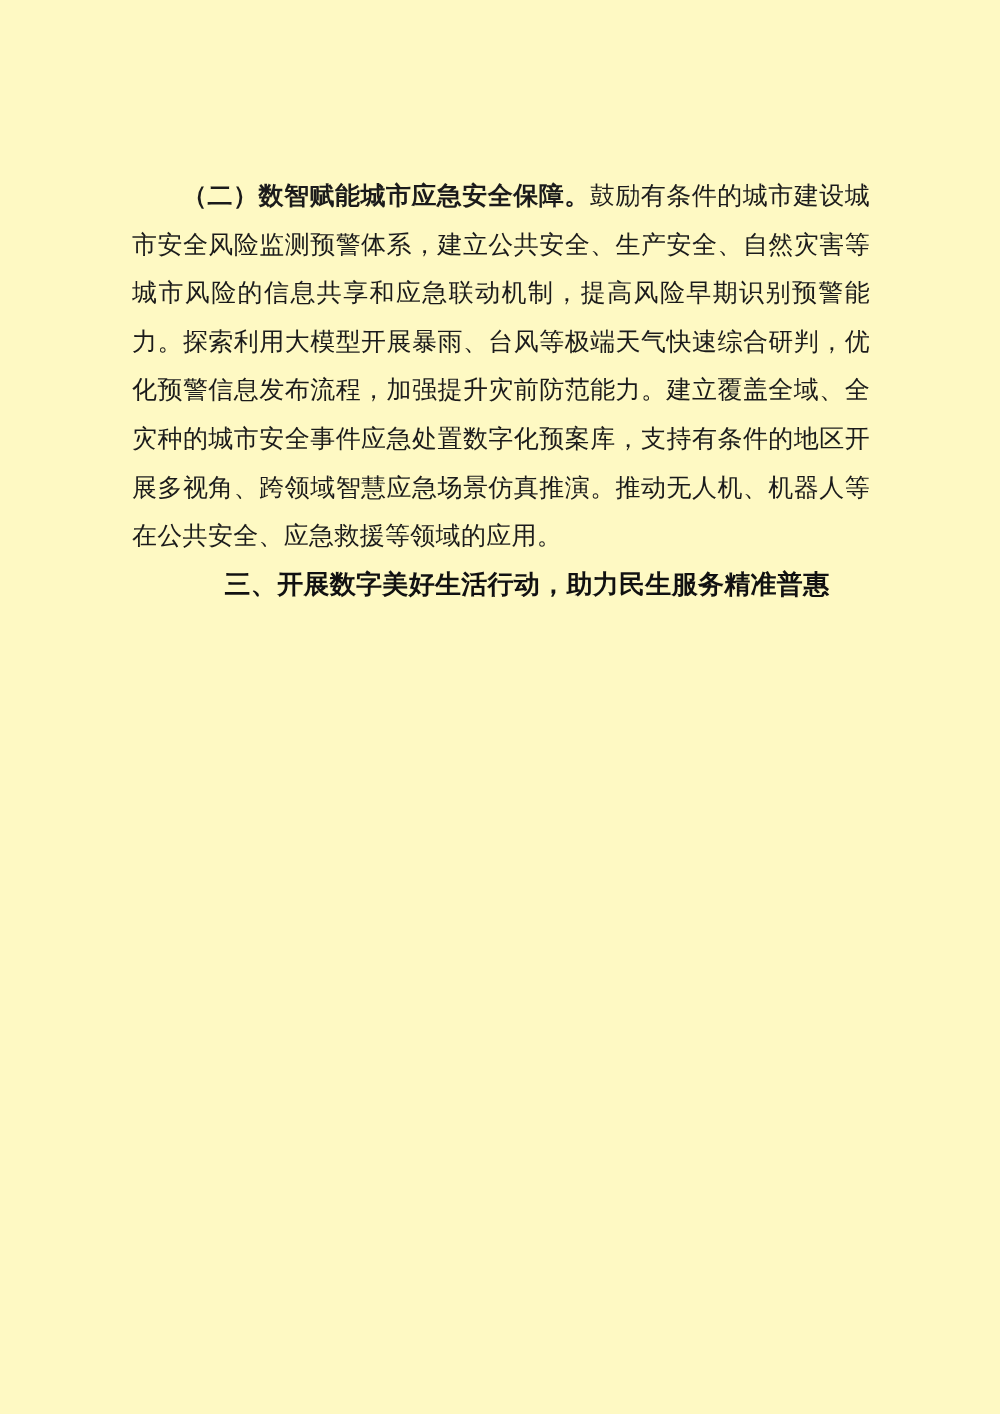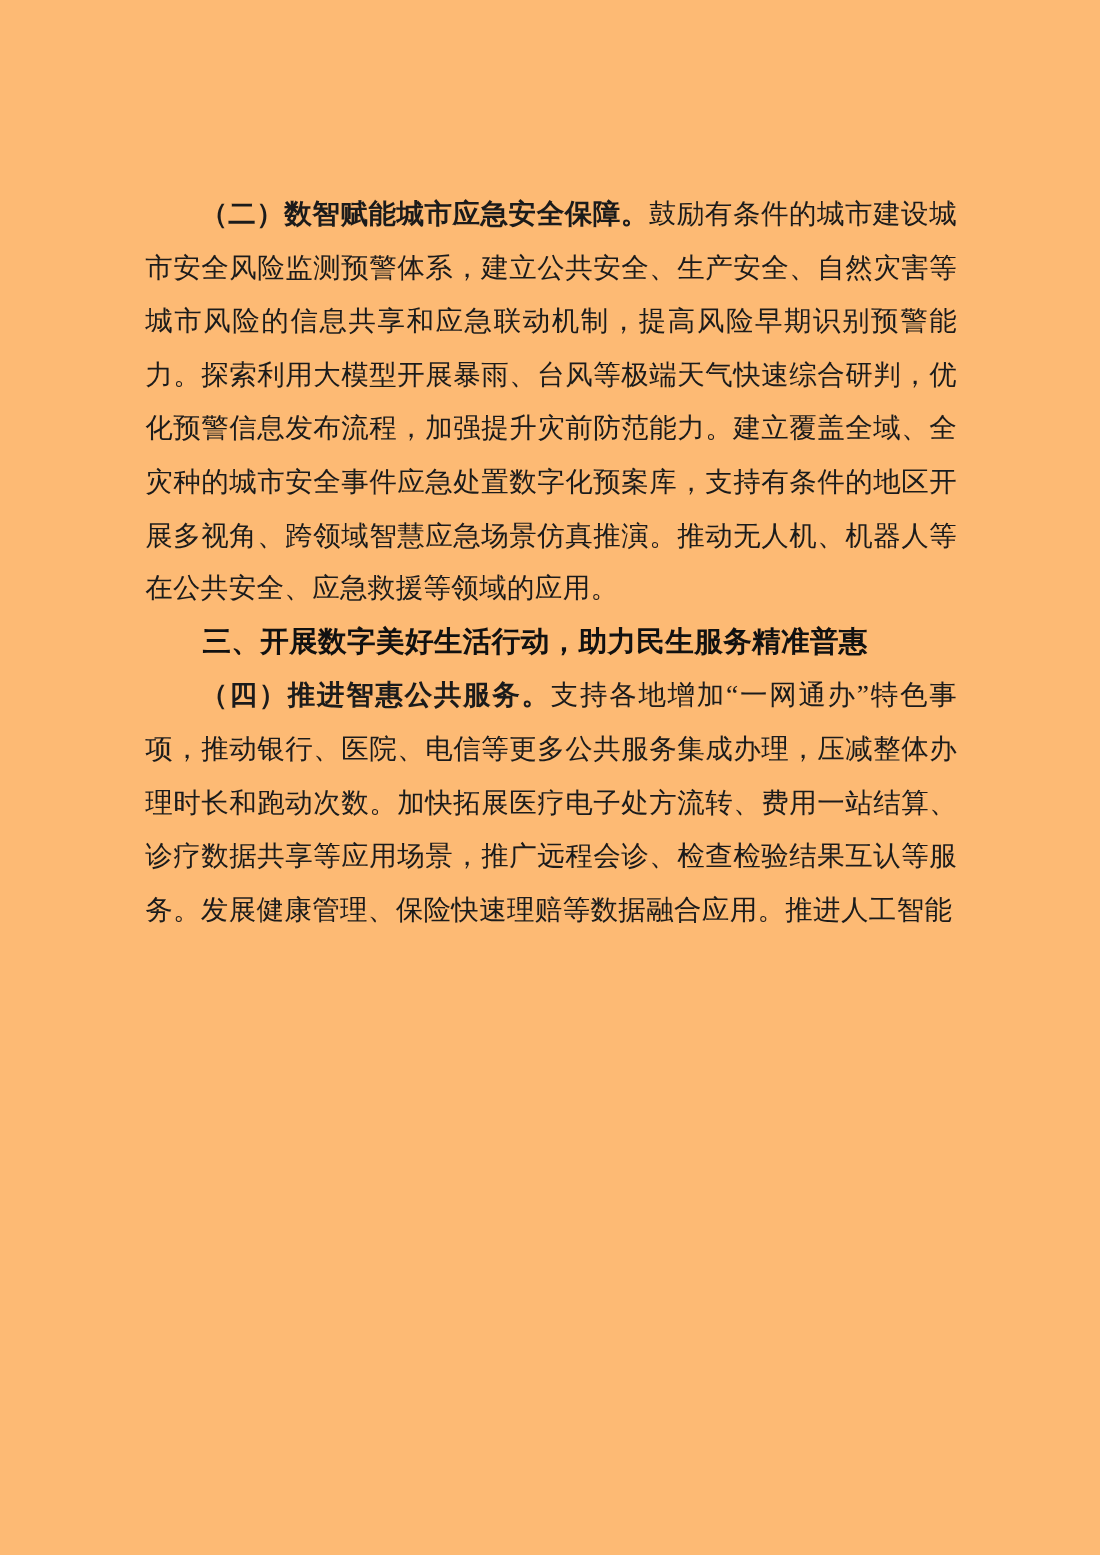--- a/index.html
+++ b/index.html
@@ -5,21 +5,21 @@
   html, body {
     margin: 0;
     padding: 0;
     background: #e8e8e8;
   }
   .page {
     position: relative;
     width: 1000px;
     height: 1414px;
     margin: 0 auto;
-    background: #fdba74;
+    background: #fef9c3;
     overflow: hidden;
   }
   .content {
     position: absolute;
     left: 132px;
     top: 172px;
     width: 738px;
     font-family: "Liberation Serif", "DejaVu Serif", serif;
     font-size: 25px;
     letter-spacing: 0.3px;
@@ -30,35 +30,34 @@
   .para {
     margin: 0;
     text-indent: 2em;
   }
   .para .lead {
     font-weight: 700;
   }
   .heading {
     margin: 0;
     text-indent: 2em;
-    font-family: Liberation Mono, monospace;
+    font-family: Liberation Serif, serif;
     font-weight: 700;
     font-size: 26px;
     line-height: 48.6px;
     color: #111111;
-    text-align: left;
+    text-align: center;
   }
 </style>
 </head>
 <body>
 
 <div class="page">
   <div class="content">
 
     <p class="para"><span class="lead">（二）数智赋能城市应急安全保障。</span><span>鼓励有条件的城市建设城市安全风险监测预警体系，建立公共安全、生产安全、自然灾害等城市风险的信息共享和应急联动机制，提高风险早期识别预警能力。探索利用大模型开展暴雨、台风等极端天气快速综合研判，优化预警信息发布流程，加强提升灾前防范能力。建立覆盖全域、全灾种的城市安全事件应急处置数字化预案库，支持有条件的地区开展多视角、跨领域智慧应急场景仿真推演。推动无人机、机器人等在公共安全、应急救援等领域的应用。</span></p>
 
 
     <h2 class="heading">三、开展数字美好生活行动，助力民生服务精准普惠</h2>
 
-    <p class="para"><span class="lead">（四）推进智惠公共服务。</span><span>支持各地增加“一网通办”特色事项，推动银行、医院、电信等更多公共服务集成办理，压减整体办理时长和跑动次数。加快拓展医疗电子处方流转、费用一站结算、诊疗数据共享等应用场景，推广远程会诊、检查检验结果互认等服务。发展健康管理、保险快速理赔等数据融合应用。推进人工智能</span></p>
 
   </div>
 </div>
 
 </body></html>

